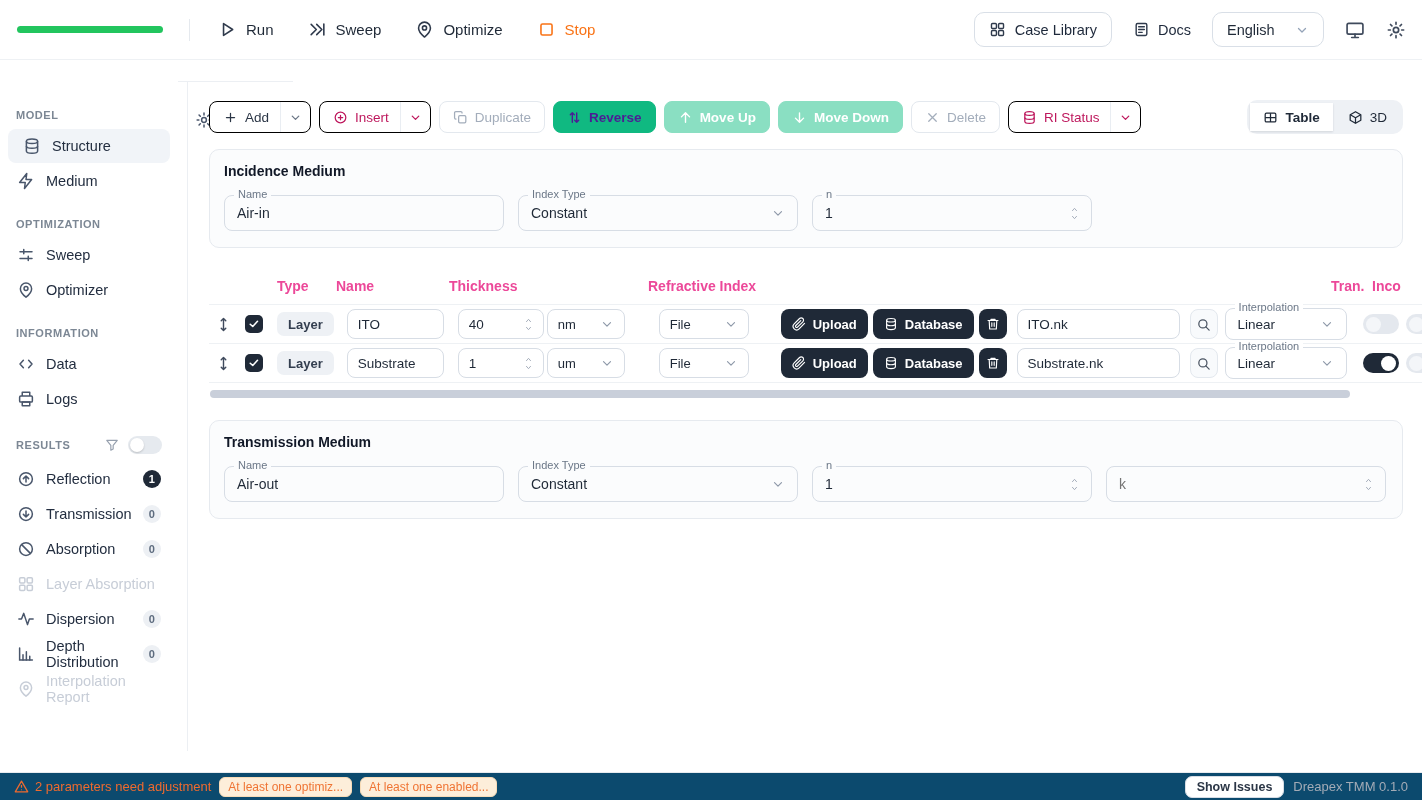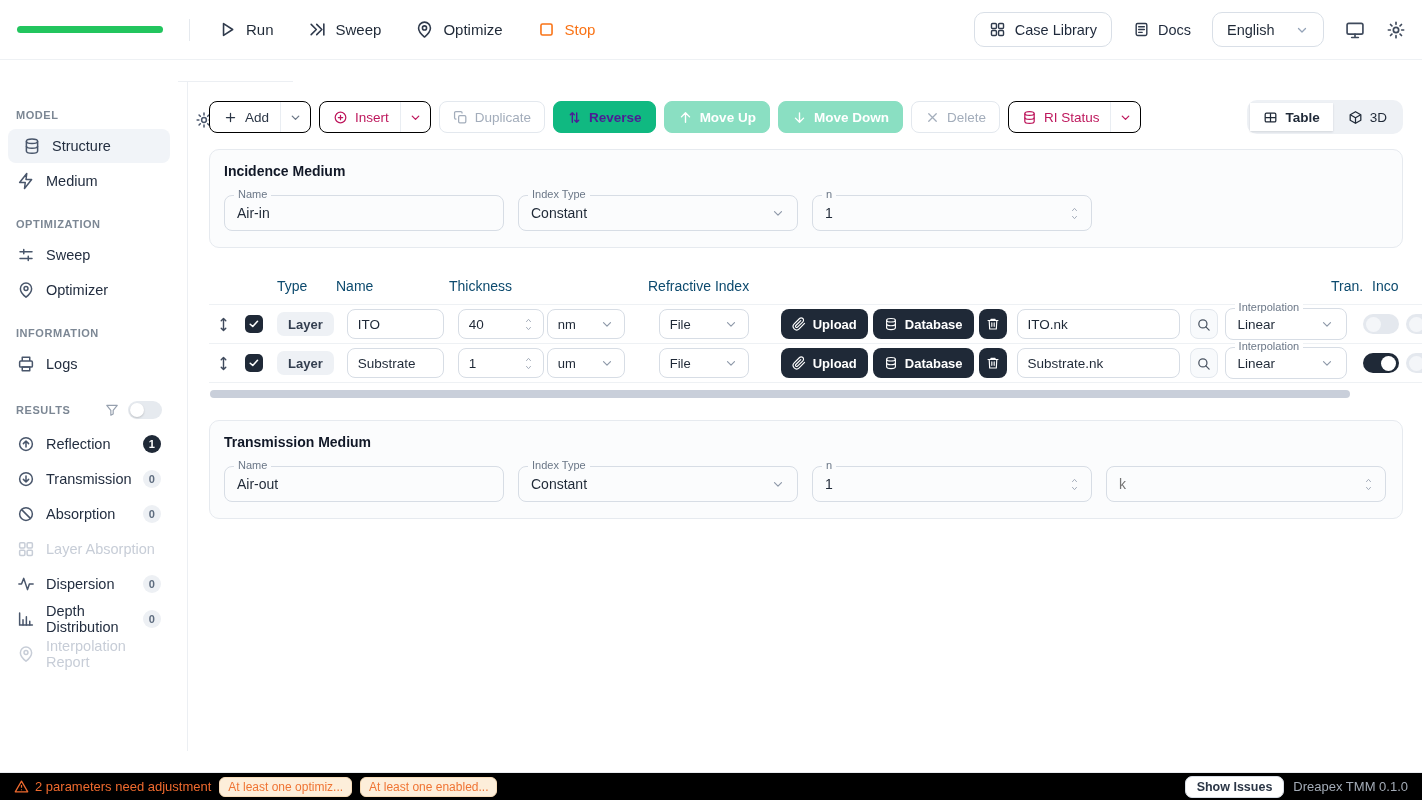--- a/index.html
+++ b/index.html
@@ -79,21 +79,21 @@
   .ffield .flabel { position:absolute; top:-8px; left:9px; font-size:11px; color:#6b7787; background:#fbfcfd; padding:0 4px; }
   .ffield input { border:none; outline:none; background:transparent; font-family:inherit; font-size:14px; color:#1f2937; width:100%; }
   .fval { font-size:14px; color:#1f2937; }
   .chev { margin-left:auto; color:#8e99a9; }
   .chev svg { width:14px; height:14px; }
   .spin { margin-left:auto; display:flex; flex-direction:column; gap:1px; color:#9aa3b2; }
   .spin svg { width:9px; height:7px; }
 
   
   .ltable { margin:30px 0 0 21px; position:relative; }
-  .lt-head { position:relative; height:27px; border-bottom:1px solid #eef1f4; font-size:14px; font-weight:400; color:#0c4a6e; }
+  .lt-head { position:relative; height:27px; border-bottom:1px solid #eef1f4; font-size:14px; font-weight:700; color:#ec4899; }
   .lt-head span { position:absolute; top:0; white-space:nowrap; }
   .lt-row { display:flex; align-items:center; height:39px; border-bottom:1px solid #eef1f4; width:1420px; }
   .drag { margin-left:6px; color:#3f4a5c; cursor:grab; }
   .drag svg { width:17px; height:17px; }
   .cbx { width:18px; height:18px; flex:none; border-radius:5px; background:#1f2937; display:flex; align-items:center; justify-content:center; margin-left:13px; cursor:pointer; }
   .cbx svg { width:12px; height:12px; color:#fff; }
   .chip { margin-left:14px; background:#eef1f5; border-radius:7px; height:24px; padding:0 11px; display:flex; align-items:center; font-size:13px; font-weight:700; color:#333e4f; }
   .tin { display:flex; align-items:center; border:1px solid #d7dde5; border-radius:8px; height:30px; padding:0 10px; background:#fff; }
   .tin input { border:none; outline:none; background:transparent; font-family:inherit; font-size:13.5px; color:#1f2937; width:100%; }
   .w-name { width:97px; margin-left:13px; }
@@ -115,21 +115,21 @@
   .toggle::after { content:""; position:absolute; top:2.5px; left:3px; width:15px; height:15px; border-radius:50%; background:#f4f6f9; }
   .toggle.on { background:#1f2937; }
   .toggle.on::after { left:auto; right:3px; background:#fff; }
   .m-tran { margin-left:16px; }
   .m-inco { margin-left:7px; }
   .hscroll { height:8px; margin-top:7px; width:1420px; }
   .hthumb { width:1140px; height:8px; border-radius:4px; background:#c9cfda; margin-left:1px; cursor:pointer; }
   .panel.trans { margin-top:22px; }
 
   
-  .statusbar { height:28px; flex:none; background:#000000; border-top:1px solid #e8ebef; display:flex; align-items:center; padding:0 14px; font-size:13px; }
+  .statusbar { height:28px; flex:none; background:#0c4a6e; border-top:1px solid #e8ebef; display:flex; align-items:center; padding:0 14px; font-size:13px; }
   .warn { color:#ef6a2e; display:flex; align-items:center; gap:6px; }
   .warn svg { width:15px; height:15px; }
   .chip-warn { background:#fdeeda; border:1px solid #f8dcb8; color:#ef7434; font-size:12px; border-radius:6px; padding:2px 8px; margin-left:8px; white-space:nowrap; }
   .sb-spacer { flex:1; }
   .show-issues { border:1px solid #d7dde5; background:#fff; border-radius:7px; font-size:12.5px; font-weight:700; color:#2b3646; padding:3px 11px; cursor:pointer; font-family:inherit; }
   .version { color:#a3abb6; font-size:13px; margin-left:9px; }
 </style>
 </head>
 <body>
 
@@ -256,20 +256,28 @@
           <span>
               <svg viewBox="0 0 24 24" fill="none" stroke="currentColor" stroke-width="2" stroke-linejoin="round">
                 <path d="M12 21.5s-7.5-5.8-7.5-11.3a7.5 7.5 0 0 1 15 0C19.5 15.7 12 21.5 12 21.5z"></path>
                 <circle cx="12" cy="10" r="2.6"></circle>
               </svg>
             </span>
           <span>Optimizer</span>
         </div>
 
         <div class="sec-label">INFORMATION</div>
+        <div class="side-item">
+          <span>
+              <svg viewBox="0 0 24 24" fill="none" stroke="currentColor" stroke-width="2" stroke-linecap="round" stroke-linejoin="round">
+                <path d="M8.5 7 4 12l4.5 5M15.5 7 20 12l-4.5 5"></path>
+              </svg>
+            </span>
+          <span>Data</span>
+        </div>
         <div class="side-item">
           <span>
               <svg viewBox="0 0 24 24" fill="none" stroke="currentColor" stroke-width="2" stroke-linejoin="round">
                 <path d="M7 8V3h10v5"></path>
                 <rect x="3.5" y="8" width="17" height="8" rx="1.5"></rect>
                 <path d="M7 16h10v5H7z"></path>
               </svg>
             </span>
           <span>Logs</span>
         </div>

